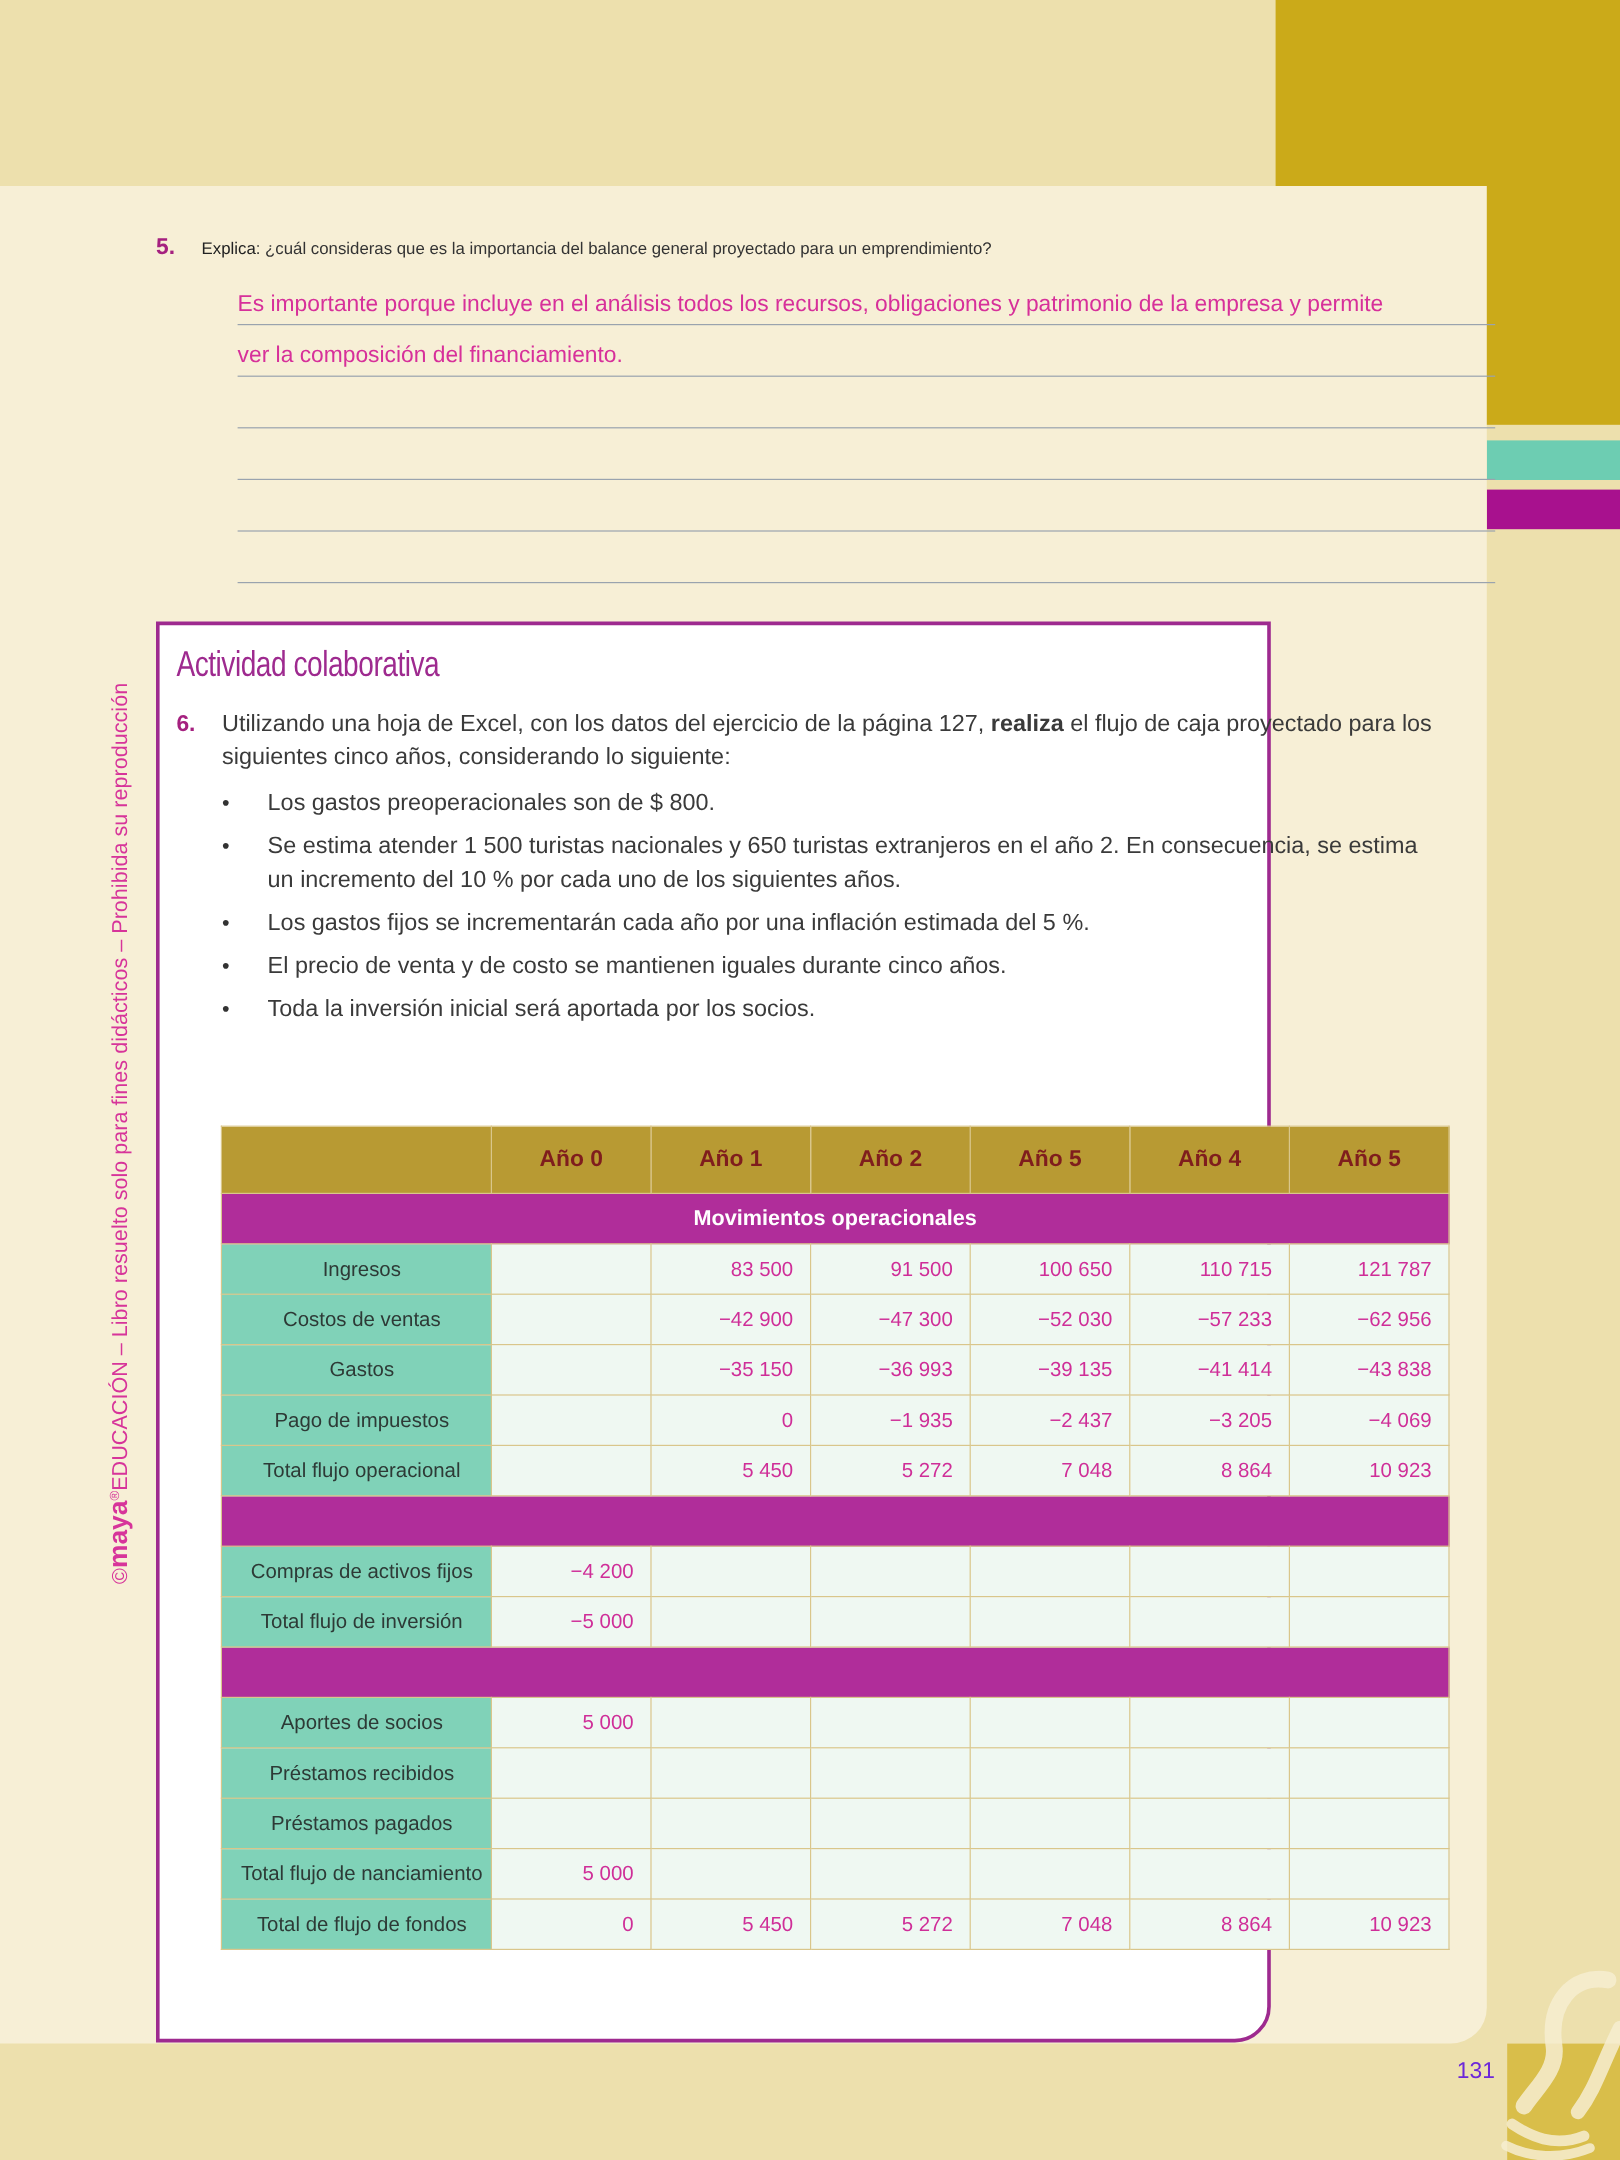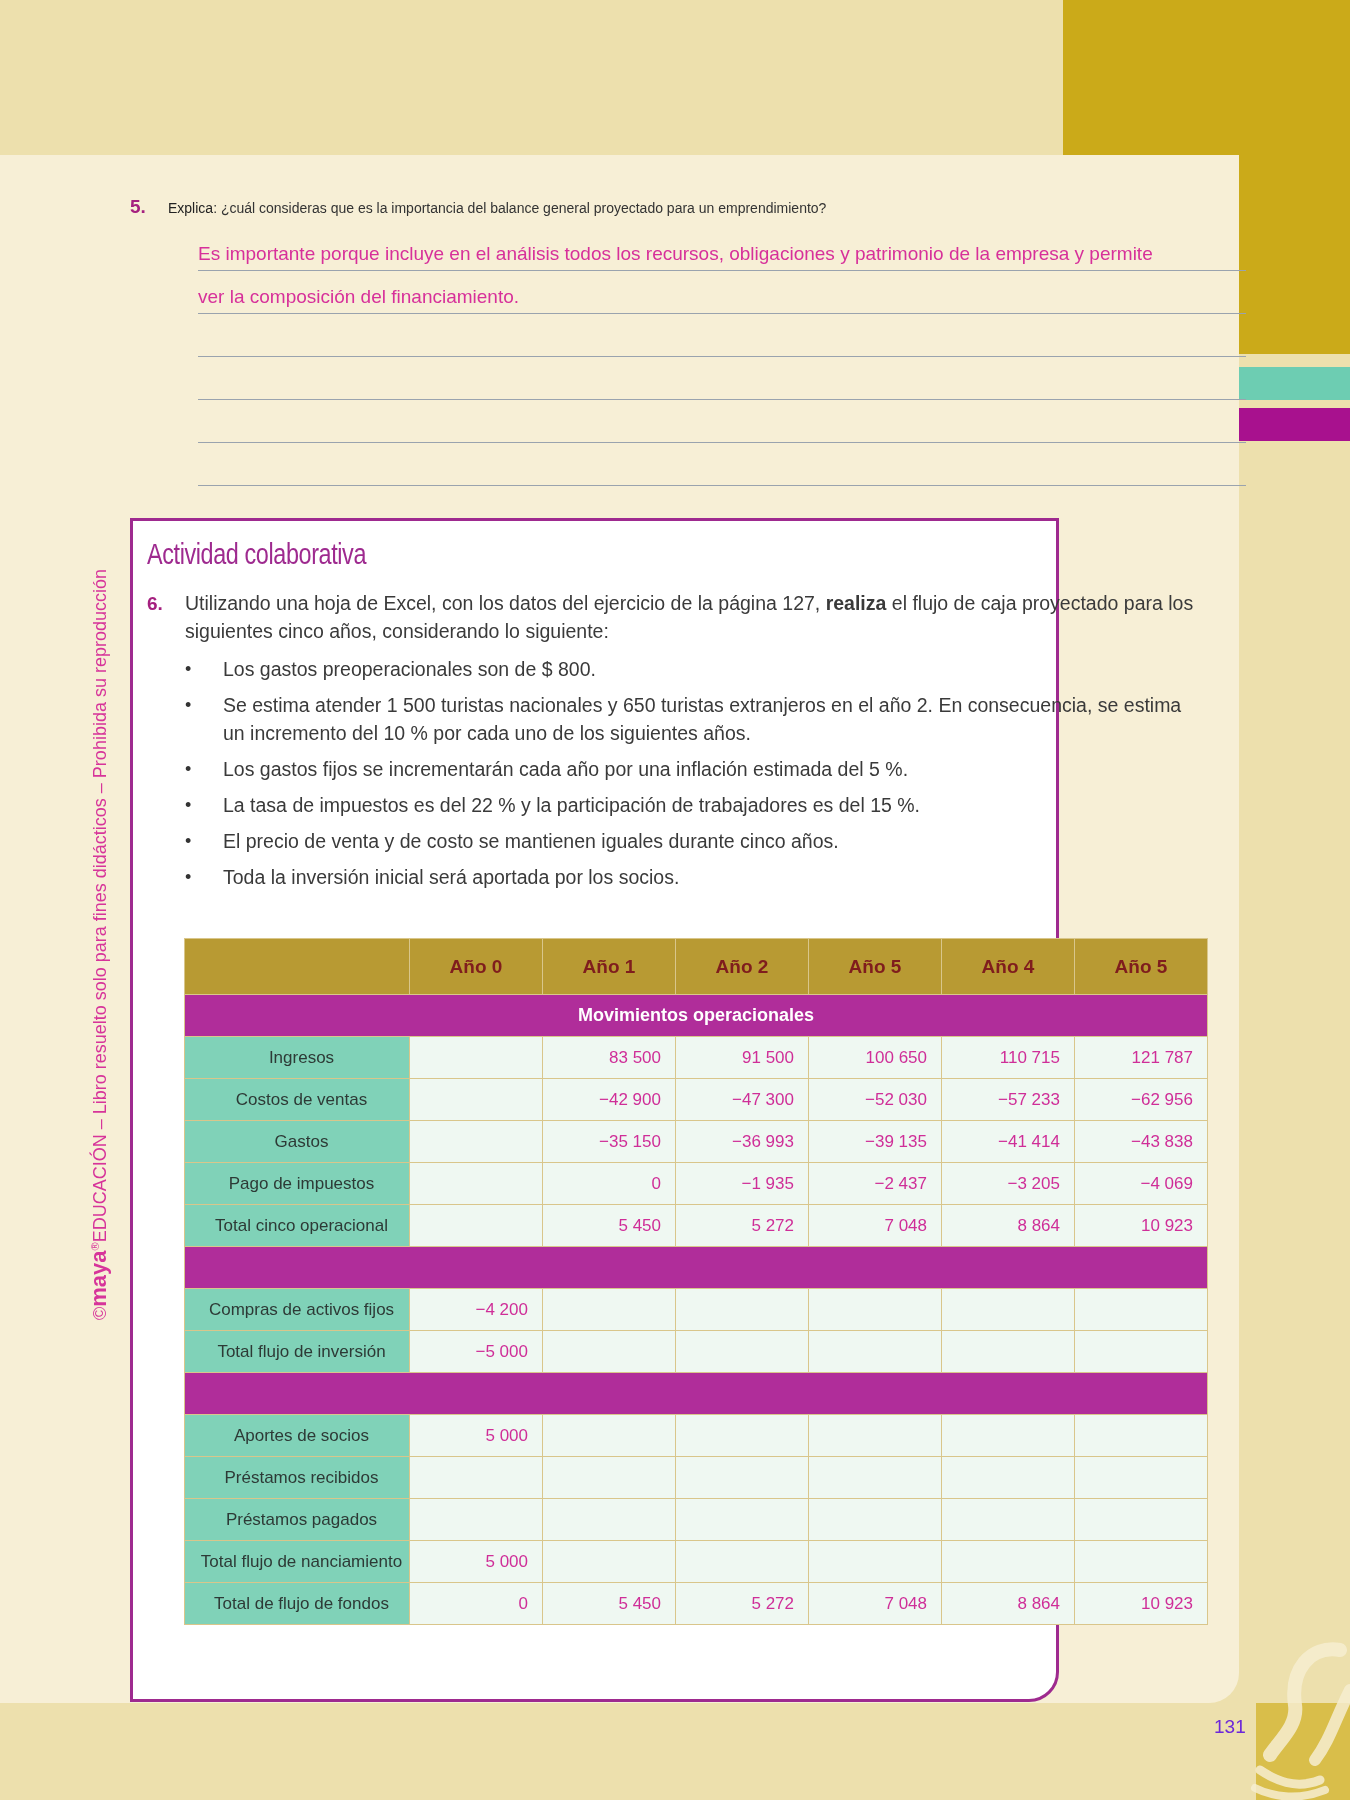--- a/index.html
+++ b/index.html
@@ -106,21 +106,20 @@
   </div>
 
 <div class="activity">
   <div class="activity-title">Actividad colaborativa</div>
   <div class="q6">
     <span class="q-num">6.</span><span class="q-body"><span>Utilizando una hoja de Excel, con los datos del ejercicio de la página 127, </span><b>realiza</b><span> el flujo de caja proyectado para los siguientes cinco años, considerando lo siguiente:</span></span>
     <ul class="bullets" id="bullets">
         <li>Los gastos preoperacionales son de $ 800.</li>
         <li>Se estima atender 1 500 turistas nacionales y 650 turistas extranjeros en el año 2. En consecuencia, se estima un incremento del 10 % por cada uno de los siguientes años.</li>
         <li>Los gastos fijos se incrementarán cada año por una inflación estimada del 5 %.</li>
-        <li>La tasa de impuestos es del 22 % y la participación de trabajadores es del 15 %.</li>
         <li>El precio de venta y de costo se mantienen iguales durante cinco años.</li>
         <li>Toda la inversión inicial será aportada por los socios.</li>
       </ul>
   </div>
 
   <table class="cash-table">
     <thead>
       <tr id="thead-row">
           <th></th>
           <th>Año 0</th>
@@ -165,21 +164,21 @@
         <tr class="data-row">
           <td class="label-cell">Pago de impuestos</td>
           <td class="val-cell"></td>
           <td class="val-cell">0</td>
           <td class="val-cell">−1 935</td>
           <td class="val-cell">−2 437</td>
           <td class="val-cell">−3 205</td>
           <td class="val-cell">−4 069</td>
         </tr>
         <tr class="data-row">
-          <td class="label-cell">Total cinco operacional</td>
+          <td class="label-cell">Total flujo operacional</td>
           <td class="val-cell"></td>
           <td class="val-cell">5 450</td>
           <td class="val-cell">5 272</td>
           <td class="val-cell">7 048</td>
           <td class="val-cell">8 864</td>
           <td class="val-cell">10 923</td>
         </tr>
         <tr class="section-row">
           <td colspan="7"></td>
         </tr>

